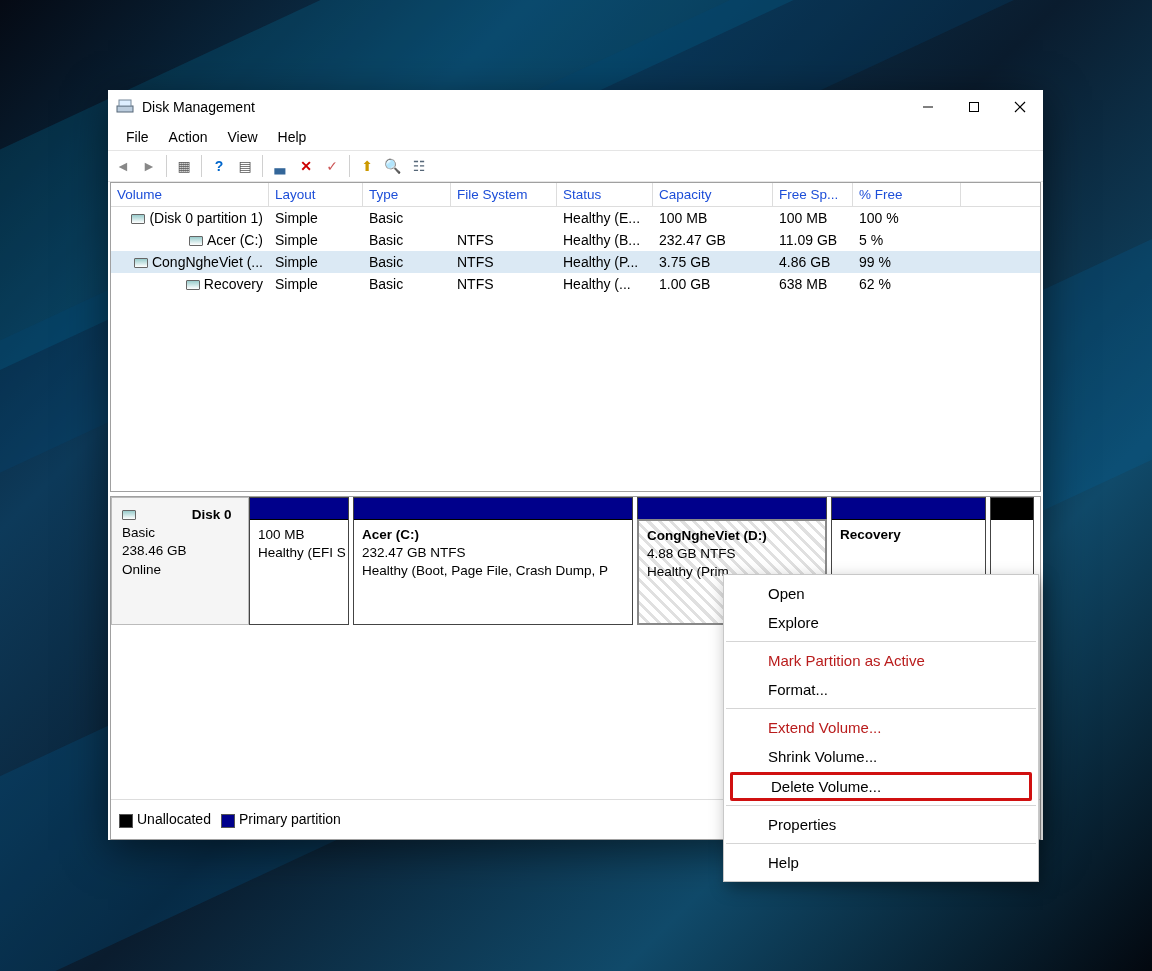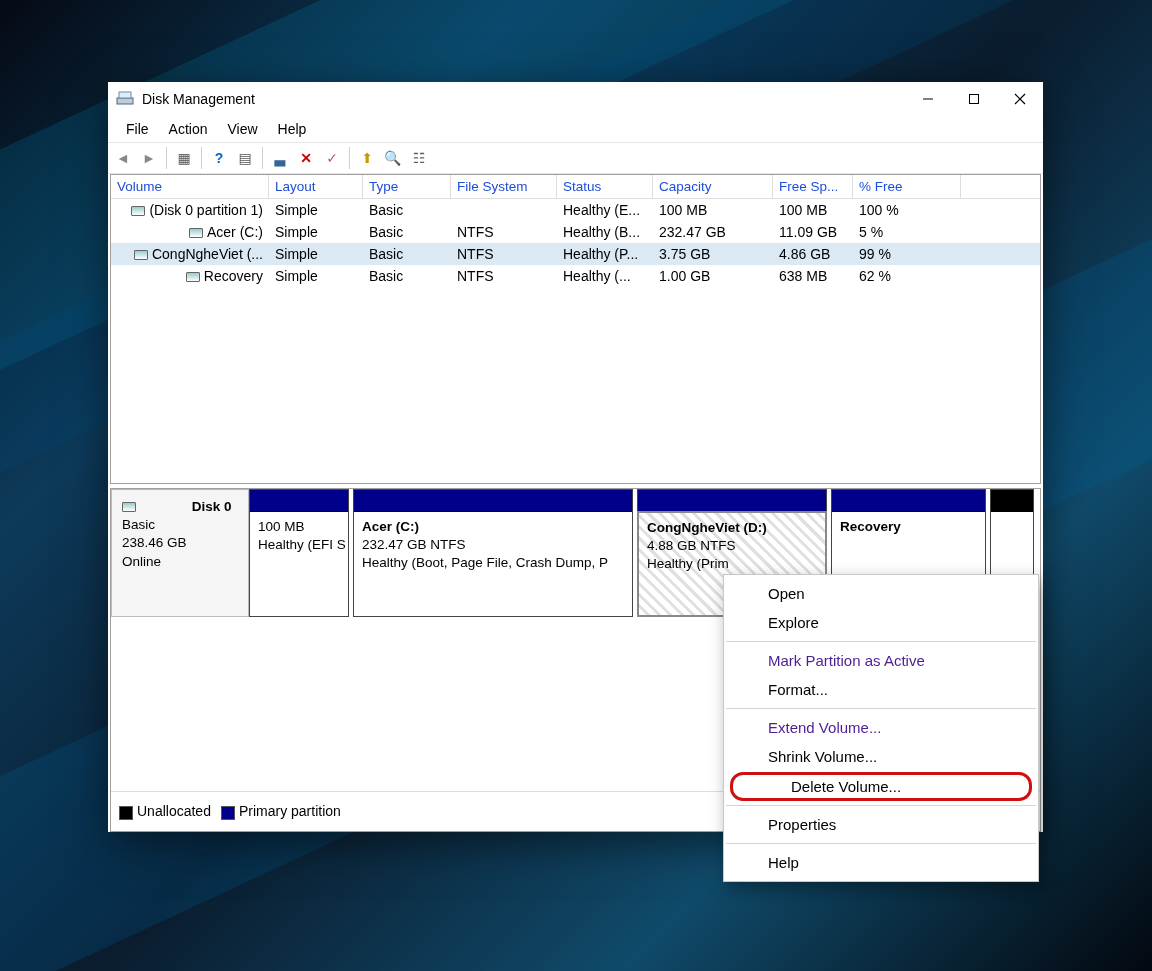--- a/index.html
+++ b/index.html
@@ -9,21 +9,21 @@
     position: relative;
   }
   
   .bg-stripe { position:absolute; width:2000px; height:200px; background:rgba(0,150,200,0.18); }
   .bg-stripe.s1 { top:-120px; left:-400px; transform:rotate(-25deg); }
   .bg-stripe.s2 { top:600px; left:-600px; transform:rotate(-25deg); background:rgba(0,100,160,0.22); }
   .bg-stripe.s3 { top:300px; left:-900px; transform:rotate(-25deg); background:rgba(0,70,120,0.25); height:120px;}
 
   .window {
     position: absolute;
-    left: 108px; top: 82px;
+    left: 108px; top: 90px;
     width: 935px; height: 750px;
     background: #ffffff;
     box-shadow: 0 10px 40px rgba(0,0,0,0.5);
     display: flex; flex-direction: column;
     font-size: 14px;
   }
   .titlebar {
     height: 34px; display: flex; align-items: center; padding-left: 8px;
     background: #fff;
   }
@@ -114,25 +114,25 @@
     background:#fff;
     border:1px solid #c8c8c8;
     box-shadow: 4px 6px 16px rgba(0,0,0,0.35);
     padding:4px 0;
     font-size:15px;
   }
   .cm-item {
     padding:6px 40px 6px 44px;
     color:#000; cursor:default;
   }
-  .cm-item.disabled { color:#4c1d95; }
+  .cm-item.disabled { color:#b91c1c; }
   .cm-sep { height:1px; background:#d5d5d5; margin:4px 2px; }
   .cm-highlight {
-    border:3px solid #d01010; margin:1px 6px; border-radius:13px;
-    padding:3px 34px 3px 58px;
+    border:3px solid #d01010; margin:1px 6px; border-radius:2px;
+    padding:3px 34px 3px 38px;
   }
 </style>
 </head>
 <body>
 
 <div class="bg-stripe s1"></div>
 <div class="bg-stripe s2"></div>
 <div class="bg-stripe s3"></div>
 
 <div class="window">

